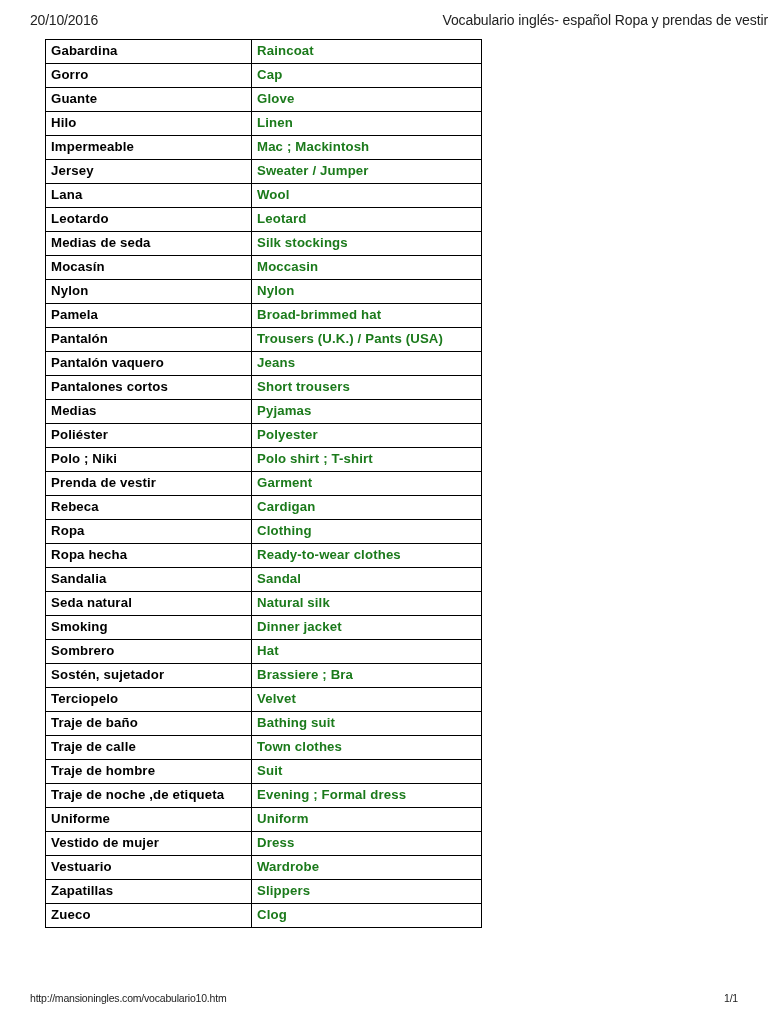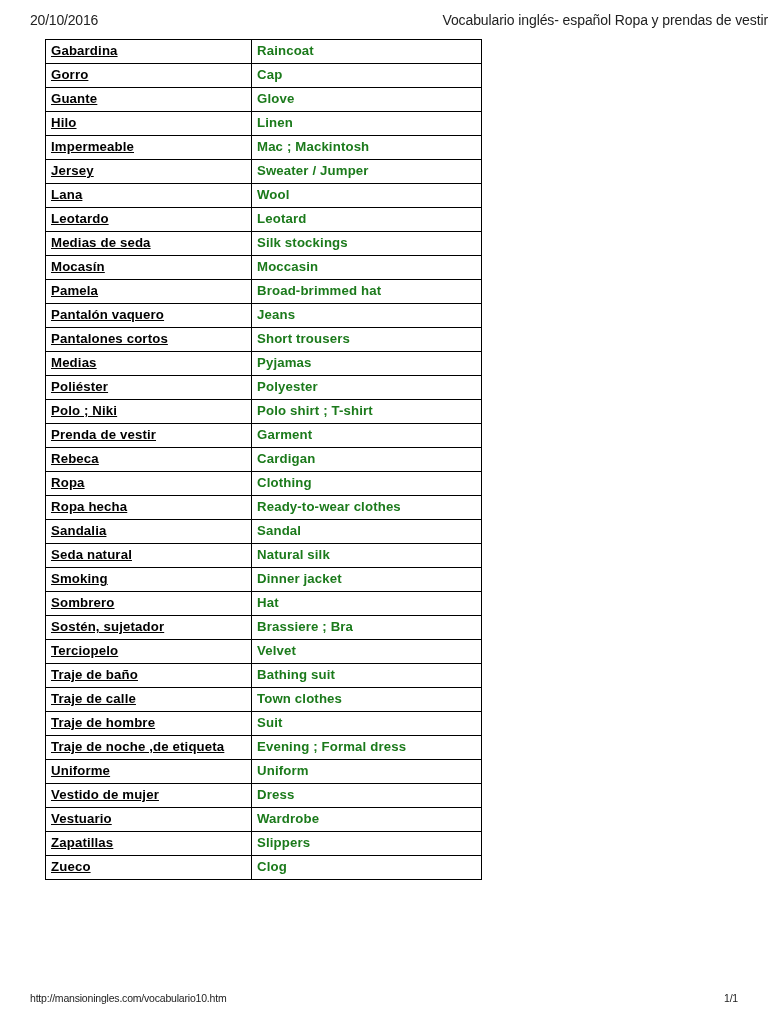--- a/index.html
+++ b/index.html
@@ -64,21 +64,20 @@
     font-weight: bold;
     font-size: 13.2px;
     height: 17px;
     overflow: hidden;
     white-space: nowrap;
   }
   table.vocab td.es {
     width: 200px;
     color: #000000;
     letter-spacing: 0.15px;
-    text-decoration: underline;
   }
   table.vocab td.en {
     width: 224px;
     color: #1b7a1b;
     letter-spacing: 0.15px;
   }
 
   
   .page-footer {
     position: absolute;
@@ -149,22 +148,30 @@
         </tr>
         <tr>
           <td class="es">Medias de seda</td>
           <td class="en">Silk stockings</td>
         </tr>
         <tr>
           <td class="es">Mocasín</td>
           <td class="en">Moccasin</td>
         </tr>
         <tr>
+          <td class="es">Nylon</td>
+          <td class="en">Nylon</td>
+        </tr>
+        <tr>
           <td class="es">Pamela</td>
           <td class="en">Broad-brimmed hat</td>
+        </tr>
+        <tr>
+          <td class="es">Pantalón</td>
+          <td class="en">Trousers (U.K.) / Pants (USA)</td>
         </tr>
         <tr>
           <td class="es">Pantalón vaquero</td>
           <td class="en">Jeans</td>
         </tr>
         <tr>
           <td class="es">Pantalones cortos</td>
           <td class="en">Short trousers</td>
         </tr>
         <tr>

